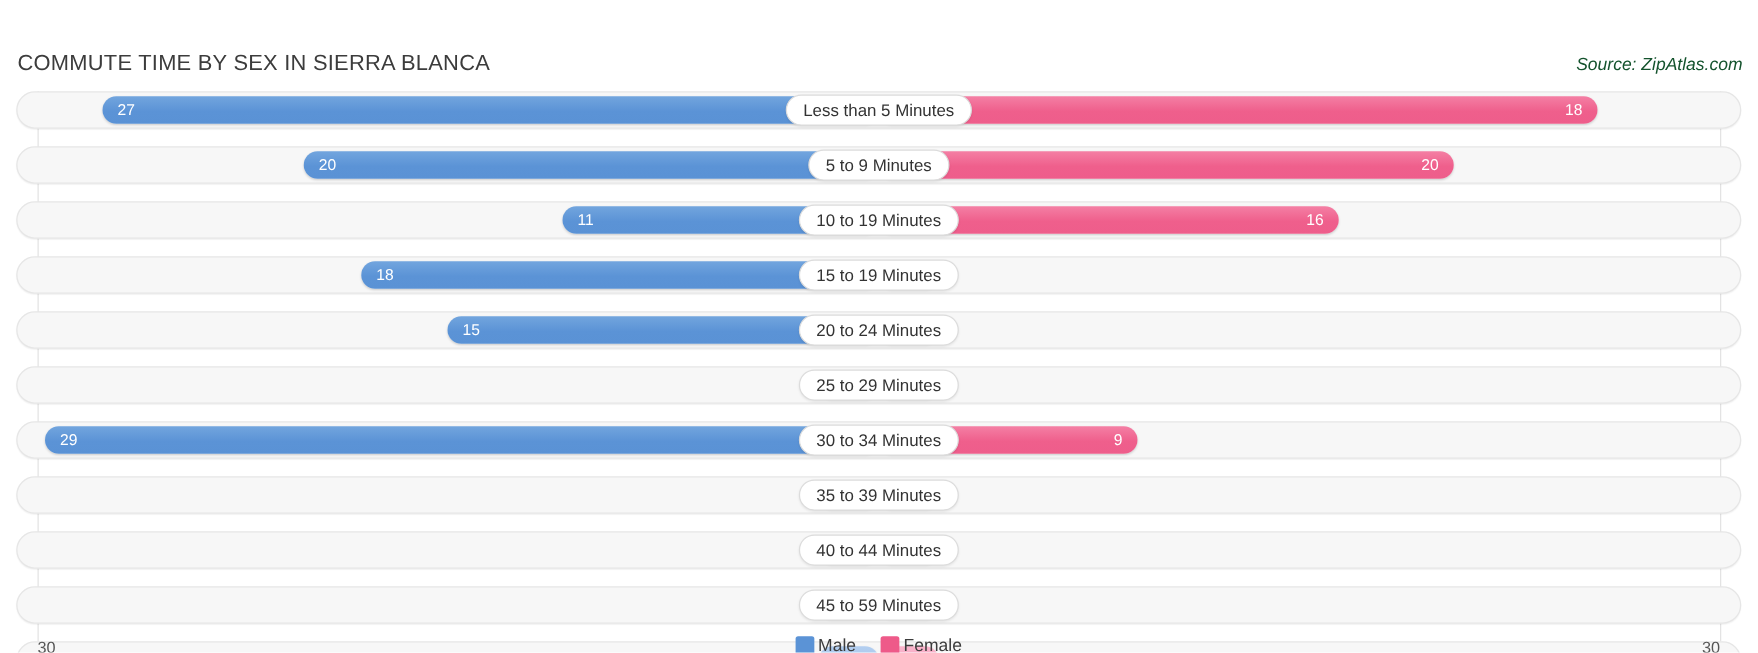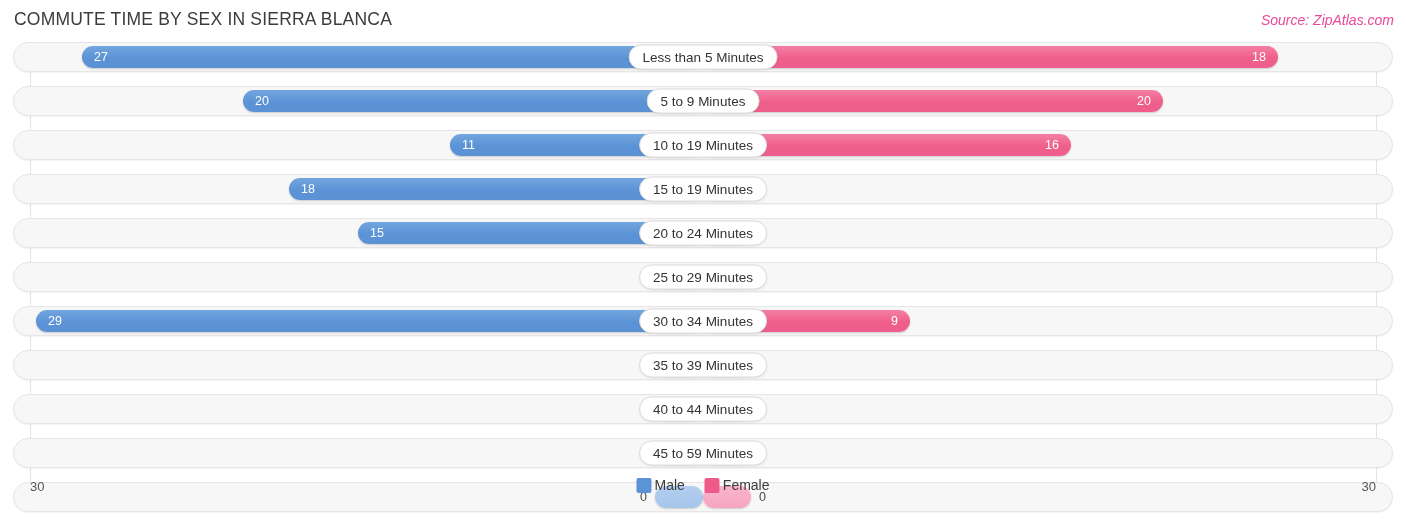--- a/index.html
+++ b/index.html
@@ -13,36 +13,37 @@
     color: #3b3b3b;
     overflow: hidden;
     position: relative;
   }
 
   
   .header {
     position: relative;
     height: 42px;
     padding: 7px 14px;
+    margin-top: 31px;
   }
   .chart-title {
     position: absolute;
     left: 14px; top: 9px;
     font-size: 17.5px;
     letter-spacing: .2px;
     color: #3c3c3c;
     font-weight: 400;
     white-space: nowrap;
   }
   .source {
     position: absolute;
     right: 12px; top: 12px;
     font-size: 14px;
     font-style: italic;
-    color: #ec4899;
+    color: #14532d;
     white-space: nowrap;
   }
 
   
   .plot {
     position: relative;
     margin: 0 13px;
     height: 434px;
   }
   .gridlines {

